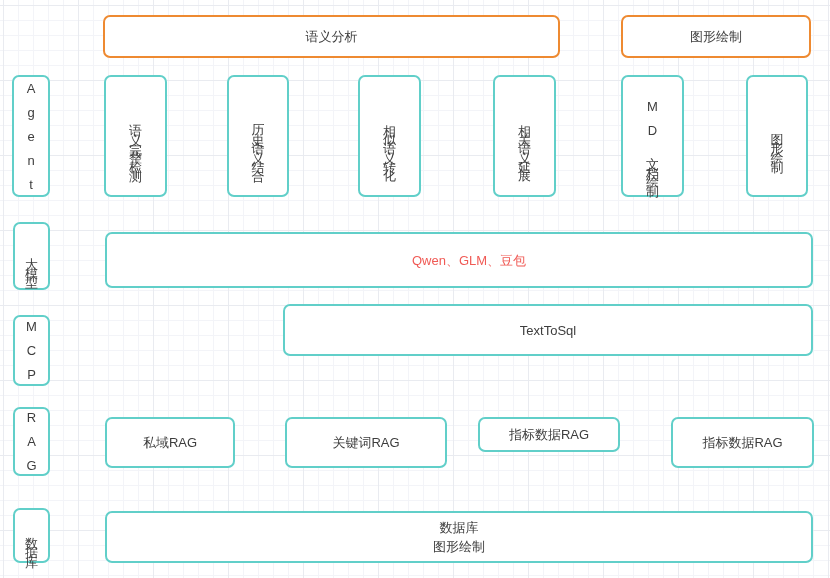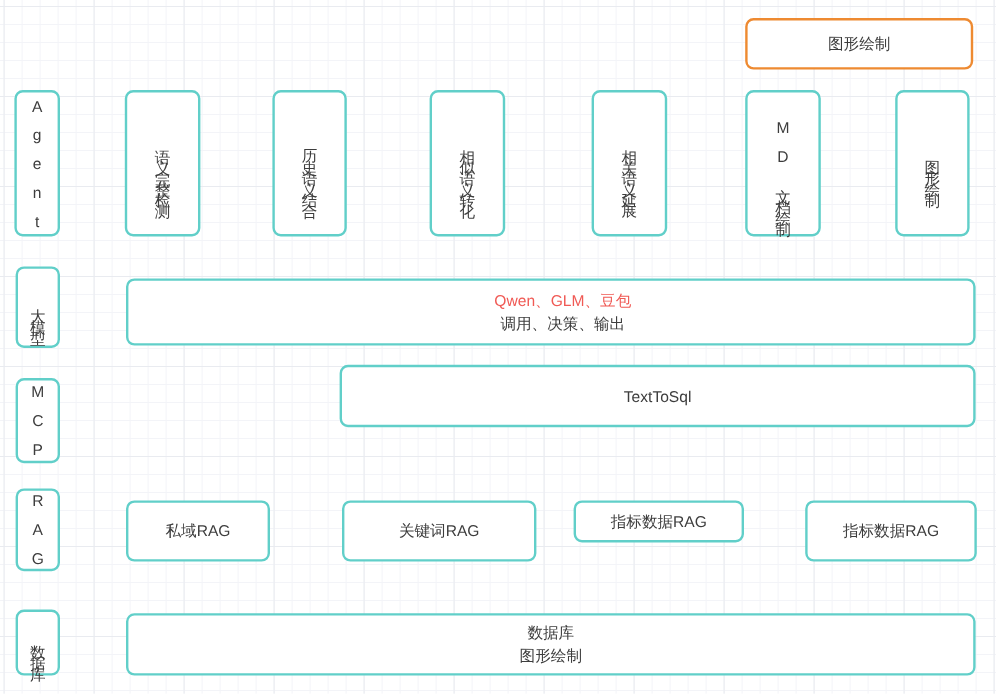--- a/index.html
+++ b/index.html
@@ -71,32 +71,35 @@
   .a-3{left:358px;top:75px;width:63px;height:122px;}
   .a-4{left:493px;top:75px;width:63px;height:122px;}
   .a-5{left:621px;top:75px;width:63px;height:122px;}
   .a-6{left:746px;top:75px;width:62px;height:122px;}
   
   .m-llm        {left:105px;top:232px;width:708px;height:56px;padding-left:20px;}
   
   .m-search     {left:105px;top:323px;width:142px;height:52px;}
   .m-sql        {left:283px;top:304px;width:530px;height:52px;}
   
-  .r-1{left:105px;top:417px;width:120px;height:51px;}
+  .r-1{left:105px;top:417px;width:130px;height:51px;}
   .r-2{left:285px;top:417px;width:162px;height:51px;}
   .r-3{left:478px;top:417px;width:142px;height:35px;}
   .r-4{left:671px;top:417px;width:143px;height:51px;}
   
   .d-db         {left:105px;top:511px;width:708px;height:52px;}
 </style>
 </head>
 <body>
 
 <div class="canvas">
 
+  <div class="node header h-semantic">
+    <span>语义分析</span>
+  </div>
   <div class="node header h-graph">
     <span>图形绘制</span>
   </div>
 
   <div class="node l-agent">
     <span class="vtext">Agent</span>
   </div>
   <div class="node l-llm">
     <span class="vtext">大模型</span>
   </div>
@@ -125,21 +128,20 @@
   <div class="node a-5">
     <span class="vtext">MD文档绘制</span>
   </div>
   <div class="node a-6">
     <span class="vtext">图形绘制</span>
   </div>
 
   <div class="node m-llm">
     <div class="stack">
       <span class="red">Qwen、GLM、豆包</span>
-      <span>调用、决策、输出</span>
     </div>
   </div>
 
   <div class="node m-sql">
     <span>TextToSql</span>
   </div>
 
   <div class="node r-1">
     <span>私域RAG</span>
   </div>

